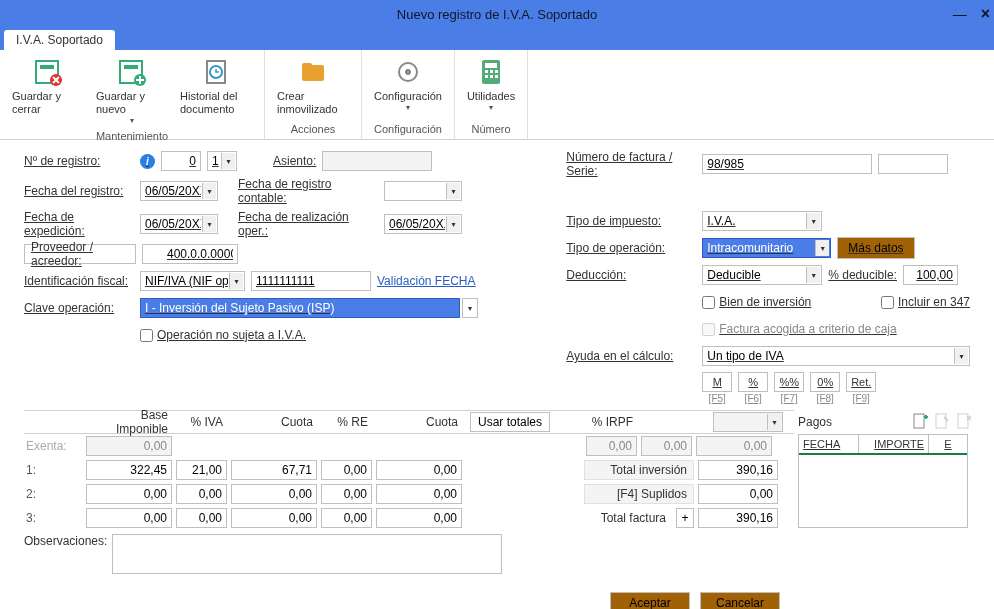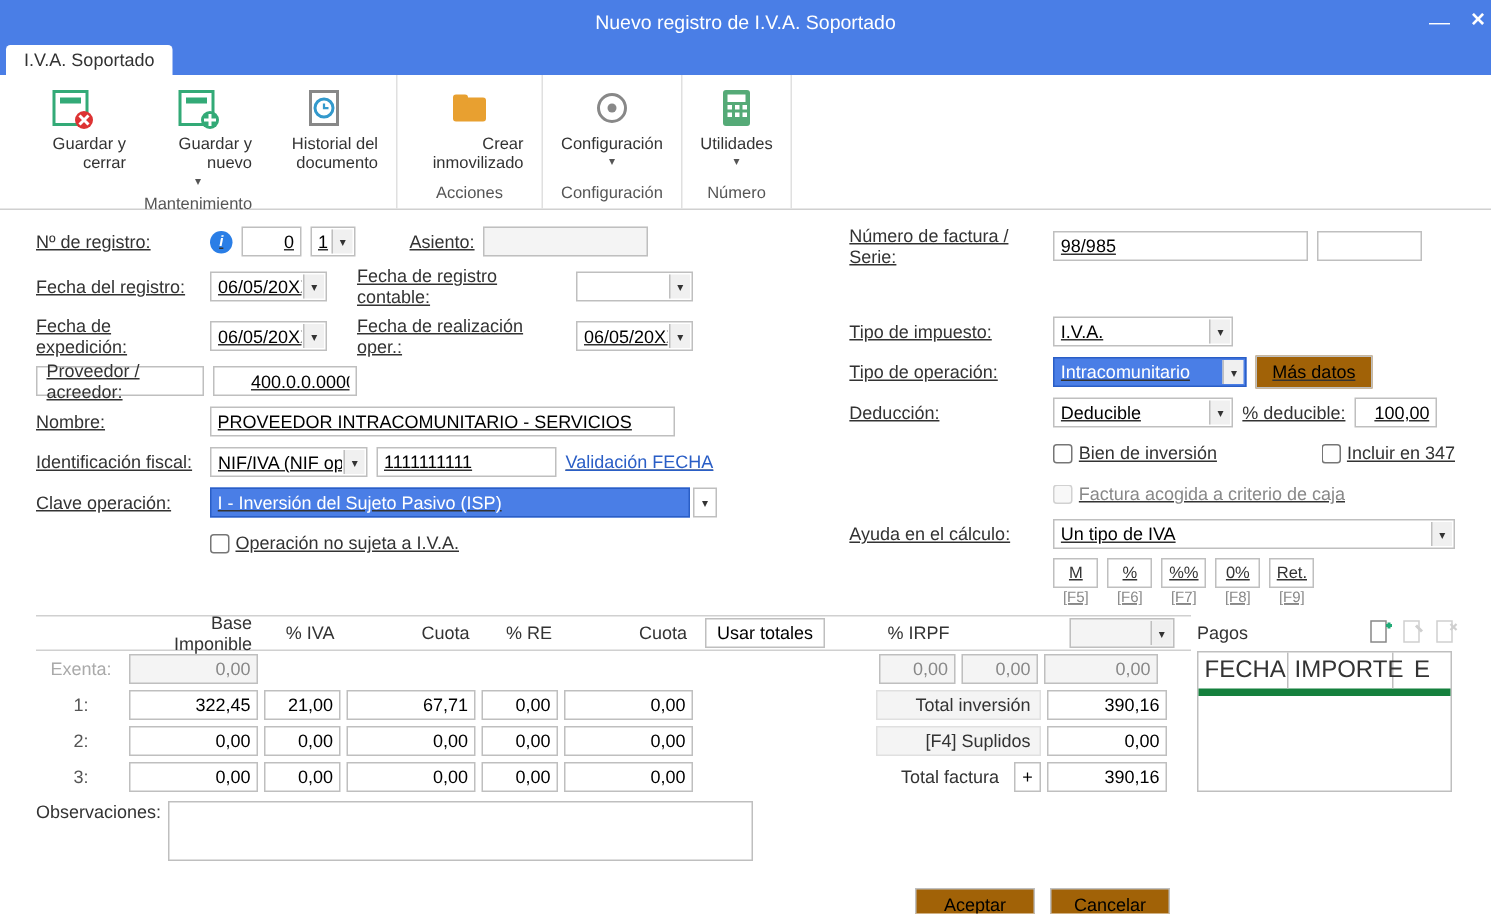--- a/index.html
+++ b/index.html
@@ -1,26 +1,26 @@
 <!DOCTYPE html>
 <html><head>
 <meta charset="utf-8">
 <style>
 * { box-sizing: border-box; margin: 0; padding: 0; }
 body { font-family: "Segoe UI", Tahoma, sans-serif; font-size: 12px; color: #333; background: #fff; width: 994px; height: 609px; overflow: hidden; }
-.titlebar { background: #4a7ee6; color: #ffffff; height: 28px; display: flex; align-items: center; justify-content: center; position: relative; font-size: 13px; }
+.titlebar { background: #4a7ee6; color: #0f172a; height: 28px; display: flex; align-items: center; justify-content: center; position: relative; font-size: 13px; }
 .titlebar .win-ctrls { position: absolute; right: 4px; top: 0; height: 28px; display: flex; align-items: center; gap: 14px; font-size: 14px; }
 .titlebar .win-ctrls span { cursor: pointer; }
 .tabbar { background: #4a7ee6; height: 22px; display: flex; align-items: flex-end; padding-left: 4px; }
 .tab { background: #fff; color: #333; padding: 3px 12px; font-size: 12px; border-radius: 3px 3px 0 0; }
 .ribbon { background: #fff; border-bottom: 1px solid #d0d0d0; display: flex; height: 90px; }
 .ribbon-group { display: flex; flex-direction: column; border-right: 1px solid #e0e0e0; padding: 4px 8px 2px; }
 .ribbon-group .buttons { display: flex; gap: 4px; flex: 1; }
 .ribbon-group .grp-label { text-align: center; font-size: 11px; color: #555; padding: 2px 0; }
-.ribbon-btn { display: flex; flex-direction: column; align-items: center; justify-content: flex-start; padding: 2px 4px; min-width: 48px; cursor: pointer; font-size: 11px; text-align: right; line-height: 1.2; }
+.ribbon-btn { display: flex; flex-direction: column; align-items: center; justify-content: flex-start; padding: 2px 4px; min-width: 48px; cursor: pointer; font-size: 11px; text-align: left; line-height: 1.2; }
 .ribbon-btn .ico { width: 32px; height: 32px; margin-bottom: 2px; display: flex; align-items: center; justify-content: center; }
 .ribbon-btn .lbl { max-width: 72px; }
 .ribbon-btn .dd { font-size: 8px; color: #555; }
 .form-area { padding: 10px 24px 6px; display: flex; gap: 40px; }
 .col { display: flex; flex-direction: column; gap: 5px; text-decoration: underline; }
 .row { display: flex; align-items: center; gap: 6px; min-height: 22px; }
 .lbl-f { width: 110px; font-size: 12px; }
 .lbl-f2 { width: 140px; font-size: 12px; }
 .lbl-fr { font-size: 12px; }
 .inp, .sel { border: 1px solid #bfbfbf; height: 20px; padding: 1px 4px; font-size: 12px; background: #fff; }
@@ -38,26 +38,26 @@
 .mini-btns { display: flex; gap: 6px; }
 .mini-btns .mb { display: flex; flex-direction: column; align-items: center; gap: 1px; }
 .mini-btns .mb .b { border: 1px solid #bfbfbf; background: #fff; width: 30px; height: 20px; font-size: 11px; display: flex; align-items: center; justify-content: center; cursor: pointer; }
 .mini-btns .mb .k { font-size: 10px; color: #888; text-decoration: underline; }
 .grid-area { padding: 0 24px; }
 .grid-head { display: flex; align-items: center; border-top: 1px solid #d0d0d0; border-bottom: 1px solid #d0d0d0; height: 24px; font-size: 12px; }
 .grid-head .gh { text-align: right; padding: 0 6px; }
 .grid-body .grow { display: flex; align-items: center; height: 24px; }
 .grid-body .gc { padding: 0 2px; }
 .grid-body .gc .inp { text-align: right; width: 100%; }
-.rlabel { text-align: center; padding-right: 6px; font-size: 12px; color: #555; }
+.rlabel { text-align: left; padding-right: 6px; font-size: 12px; color: #555; }
 .totals .trow { display: flex; align-items: center; height: 24px; gap: 4px; }
 .totals .trow .tl { width: 110px; text-align: right; font-size: 12px; background: #f4f4f4; border: 1px solid #e0e0e0; height: 20px; display: flex; align-items: center; justify-content: flex-end; padding-right: 6px; }
 .totals .trow .tv { width: 80px; }
 .pagos { border: 1px solid #bfbfbf; width: 170px; }
-.pagos-head { display: flex; border-bottom: 5px solid #15803d; font-size: 16px; }
+.pagos-head { display: flex; border-bottom: 2px solid #15803d; font-size: 11px; text-decoration: underline; }
 .pagos-head .ph { padding: 3px 4px; border-right: 1px solid #bfbfbf; }
 .pagos-icons { display: flex; gap: 4px; justify-content: flex-end; margin-bottom: 2px; }
 .pagos-icons .pi { width: 18px; height: 18px; display: flex; align-items: center; justify-content: center; cursor: pointer; }
 .observ { display: flex; gap: 6px; padding: 4px 24px; }
 .observ textarea { border: 1px solid #bfbfbf; width: 390px; height: 40px; resize: none; font-size: 12px; padding: 2px; }
 .footer-btns { display: flex; gap: 10px; justify-content: flex-start; padding: 14px 0 0 610px; }
 svg { display: block; }
 </style>
 </head>
 <body>
@@ -202,24 +202,20 @@
       <span style="width:8px"></span>
       <span class="lbl-f2">Fecha de realización oper.:</span>
       <div class="sel-wrap">
           <input class="inp" style="width: 78px; padding-right: 16px;" value="06/05/20XX">
           <span class="caret">▾</span>
         </div>
     </div>
     <div class="row">
       <span class="boxed-lbl" style="width:112px">Proveedor / acreedor:</span>
       <input class="inp" style="width: 96px; padding-left: 24px;" value="400.0.0.00005">
-    </div>
-    <div class="row">
-      <span class="lbl-f">Nombre:</span>
-      <input class="inp" style="width: 310px;" value="PROVEEDOR INTRACOMUNITARIO - SERVICIOS">
     </div>
     <div class="row">
       <span class="lbl-f">Identificación fiscal:</span>
       <div class="sel-wrap">
           <input class="inp" style="width: 105px; padding-right: 16px;" value="NIF/IVA (NIF oper">
           <span class="caret">▾</span>
         </div>
       <input class="inp" style="width: 120px;" value="1111111111">
       <span class="link">Validación FECHA</span>
     </div>

